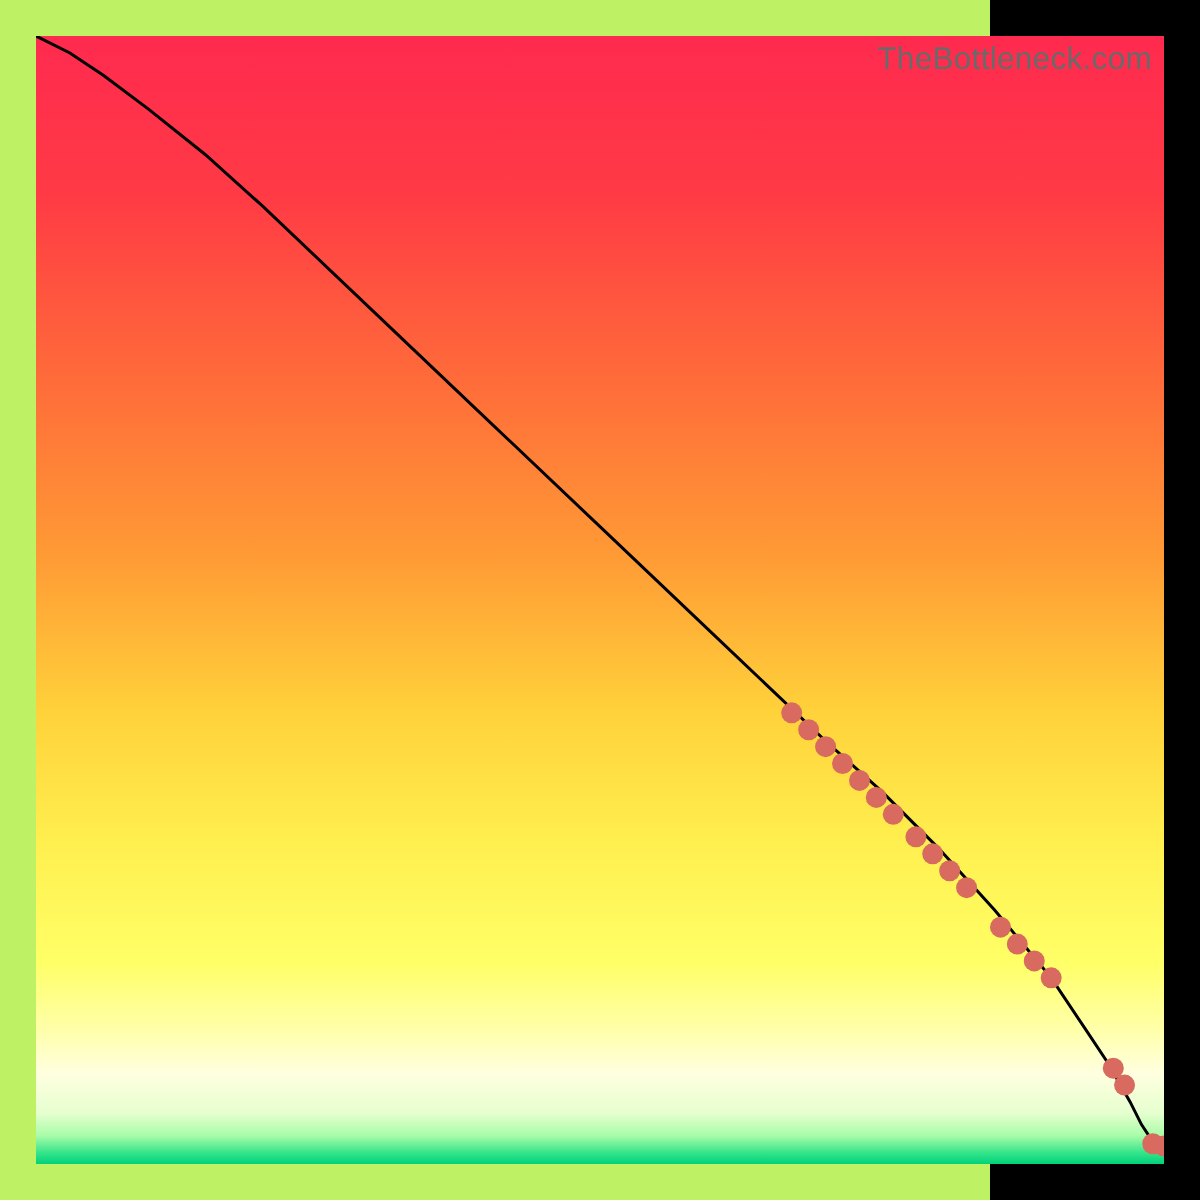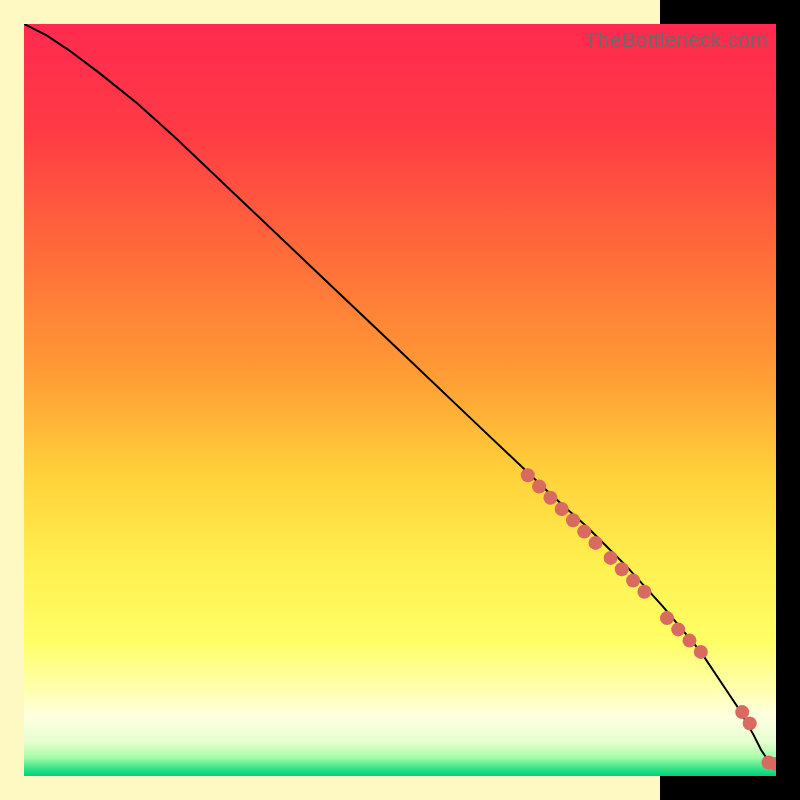--- a/index.html
+++ b/index.html
@@ -8,21 +8,21 @@
     width: 800px;
     height: 800px;
     overflow: hidden;
     background: #000;
     font-family: Arial, Helvetica, sans-serif;
   }
   .stage {
     position: relative;
     width: 660px;
     height: 800px;
-    background: #fef9c3;
+    background: #bef264;
   }
   .plot {
     position: absolute;
     left: 24px;
     top: 24px;
     width: 752px;
     height: 752px;
     overflow: hidden;
   }
   .gradient {

